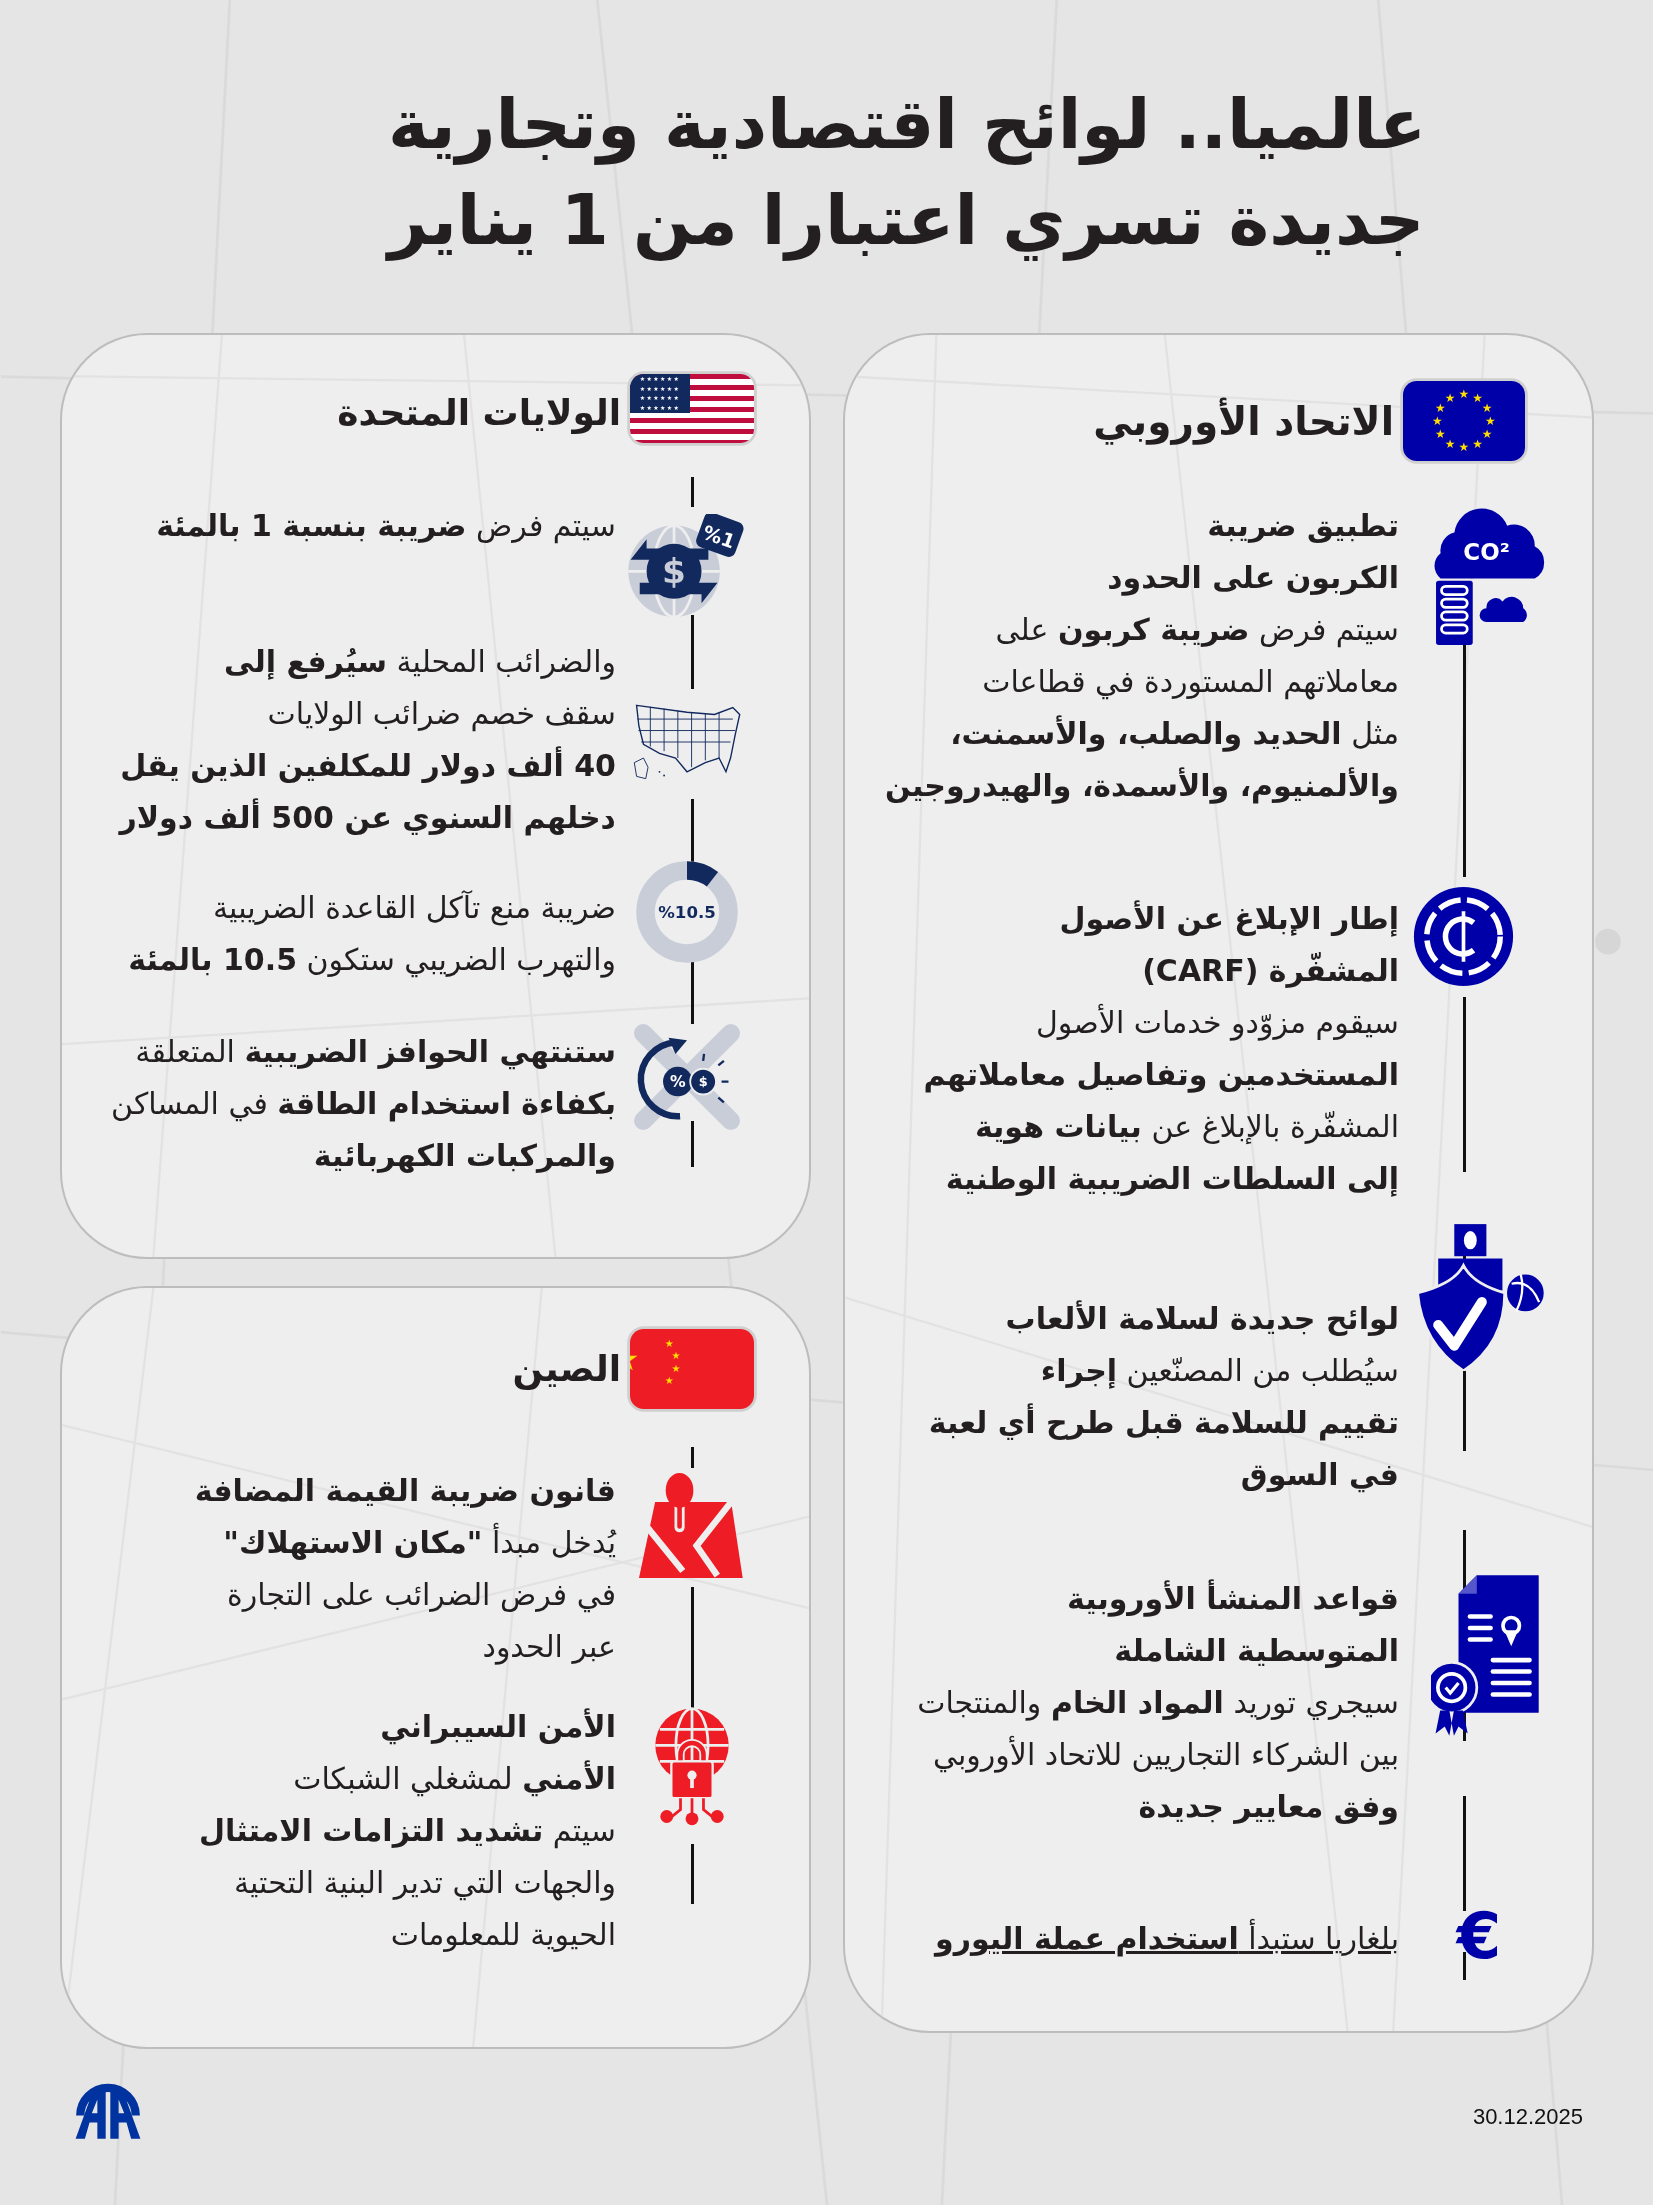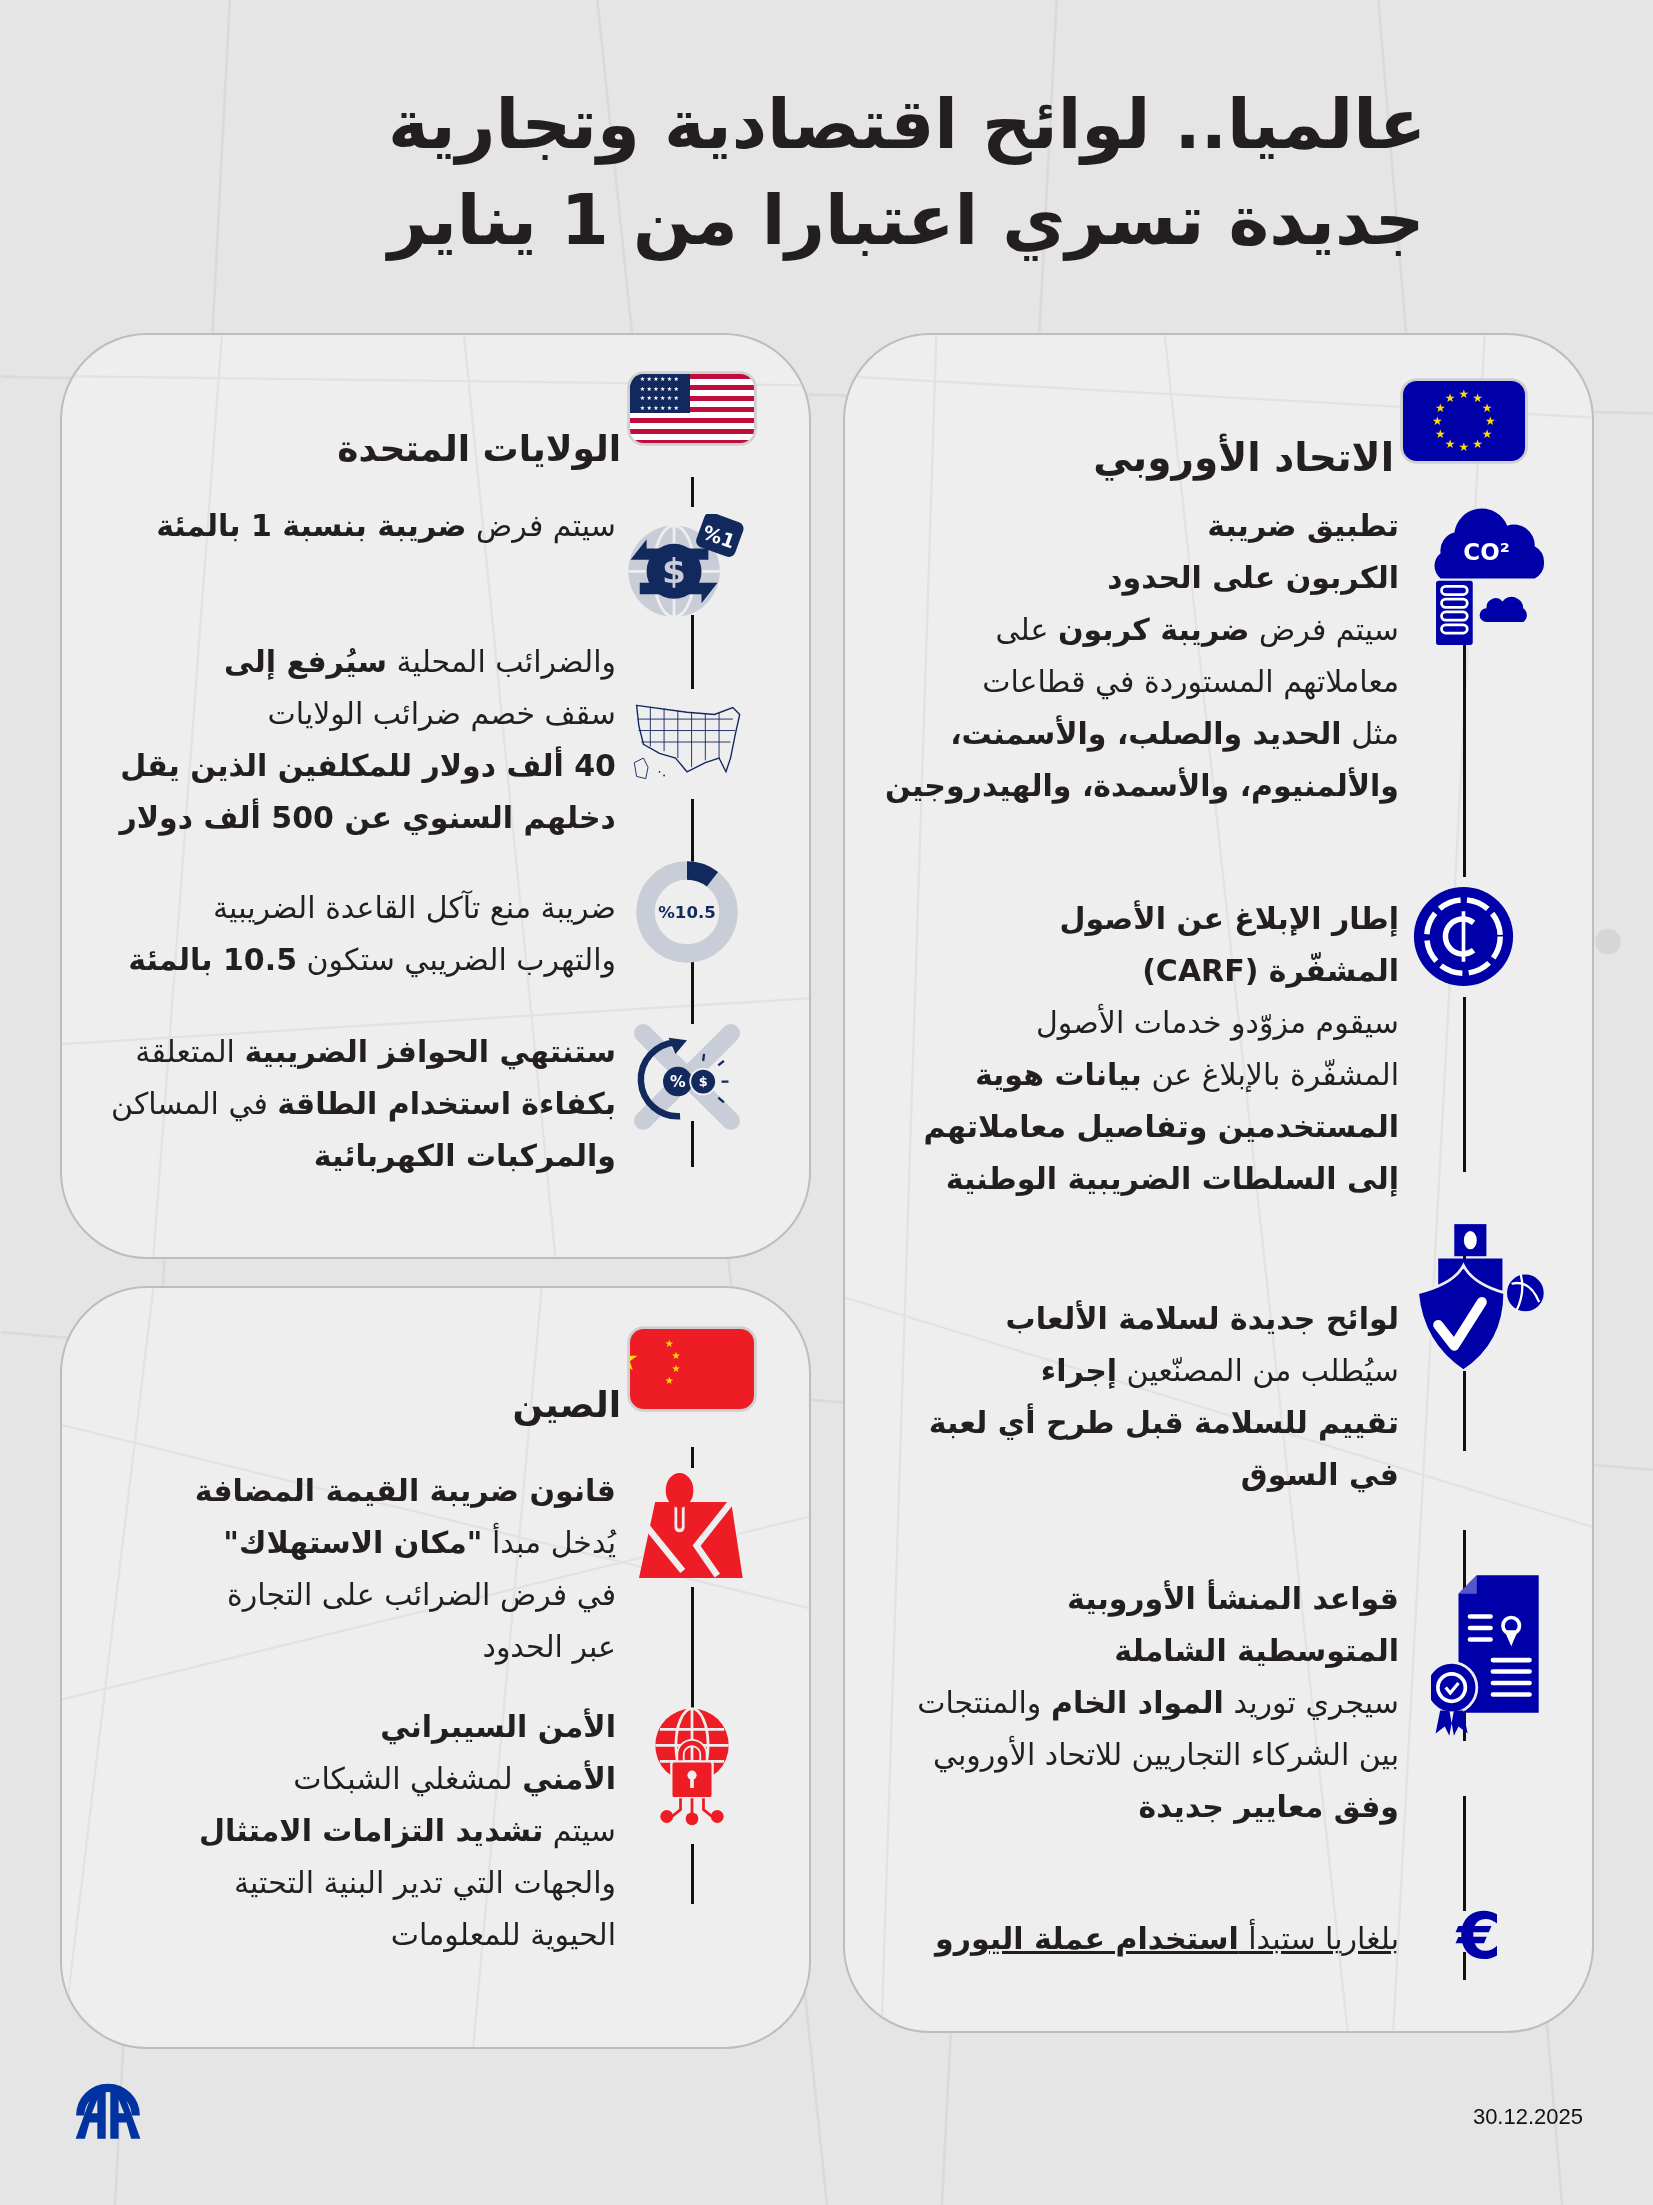--- a/index.html
+++ b/index.html
@@ -18,21 +18,21 @@
   .card{
     position:absolute;background:#eeeeee;border:2.8px solid #bdbdbd;
     border-radius:87px;box-sizing:border-box;overflow:hidden;
   }
   .card .net{position:absolute;left:0;top:0;width:100%;height:100%;}
   #card-eu{left:843px;top:333px;width:751px;height:1700px;}
   #card-us{left:60px;top:333px;width:751px;height:926px;}
   #card-cn{left:60px;top:1286px;width:751px;height:763px;}
 
   .flag{position:absolute;border-radius:13.8px;overflow:hidden;box-shadow:0 0 0 2.8px #cfcfcf;}
-  .region-name{position:absolute;font-weight:bold;font-size:36px;text-align:right;white-space:nowrap;margin-top:36px;}
+  .region-name{position:absolute;font-weight:bold;font-size:36px;text-align:right;white-space:nowrap;}
   .timeline{position:absolute;width:2.8px;background:#111;}
   .icon{position:absolute;}
   .item{position:absolute;font-size:30px;line-height:52px;}
   .item b{font-weight:bold;}
   .item .head{font-weight:bold;display:block;}
 
   .logo{position:absolute;left:71px;top:2067px;width:74px;height:74px;}
   .date{position:absolute;right:71px;top:2104px;font-size:22px;font-family:"Liberation Sans",sans-serif;color:#111;direction:ltr;}
 </style>
 </head>
@@ -127,22 +127,22 @@
       <circle cx="110" cy="110" r="80" fill="none" stroke="#fff" stroke-width="12" stroke-dasharray="50 14"></circle>
       <circle cx="110" cy="110" r="62" fill="#0000a8"></circle>
       <path d="M132 80 a38 38 0 1 0 0 60" fill="none" stroke="#fff" stroke-width="12"></path>
       <line x1="110" y1="55" x2="110" y2="165" stroke="#fff" stroke-width="8"></line>
     </svg>
   </div>
   <div class="item" style="right:193px;top:558px;width:528px;">
     <span class="head">إطار الإبلاغ عن الأصول</span>
     <span class="head">المشفّرة (CARF)</span>
     <div>سيقوم مزوّدو خدمات الأصول</div>
+    <div><b>المستخدمين وتفاصيل معاملاتهم</b></div>
     <div><span>المشفّرة بالإبلاغ عن </span><b>بيانات هوية</b></div>
-    <div><b>المستخدمين وتفاصيل معاملاتهم</b></div>
     <div><b>إلى السلطات الضريبية الوطنية</b></div>
   </div>
 
   <div class="icon" style="right:46px;top:889px;width:133px;height:147px;">
     <svg width="133" height="147" viewBox="0 0 290 320">
       <rect x="90" y="0" width="70" height="70" fill="#0000a8"></rect>
       <ellipse cx="125" cy="35" rx="14" ry="20" fill="#fff"></ellipse>
       <rect x="55" y="75" width="140" height="70" fill="#0000a8"></rect>
       <path d="M10 150 Q90 130 110 90 Q130 130 200 150 Q200 260 110 320 Q20 260 10 150z" fill="#0000a8" stroke="#eee" stroke-width="6"></path>
       <path d="M55 220 l35 45 l60 -95" fill="none" stroke="#fff" stroke-width="22" stroke-linecap="round" stroke-linejoin="round"></path>

